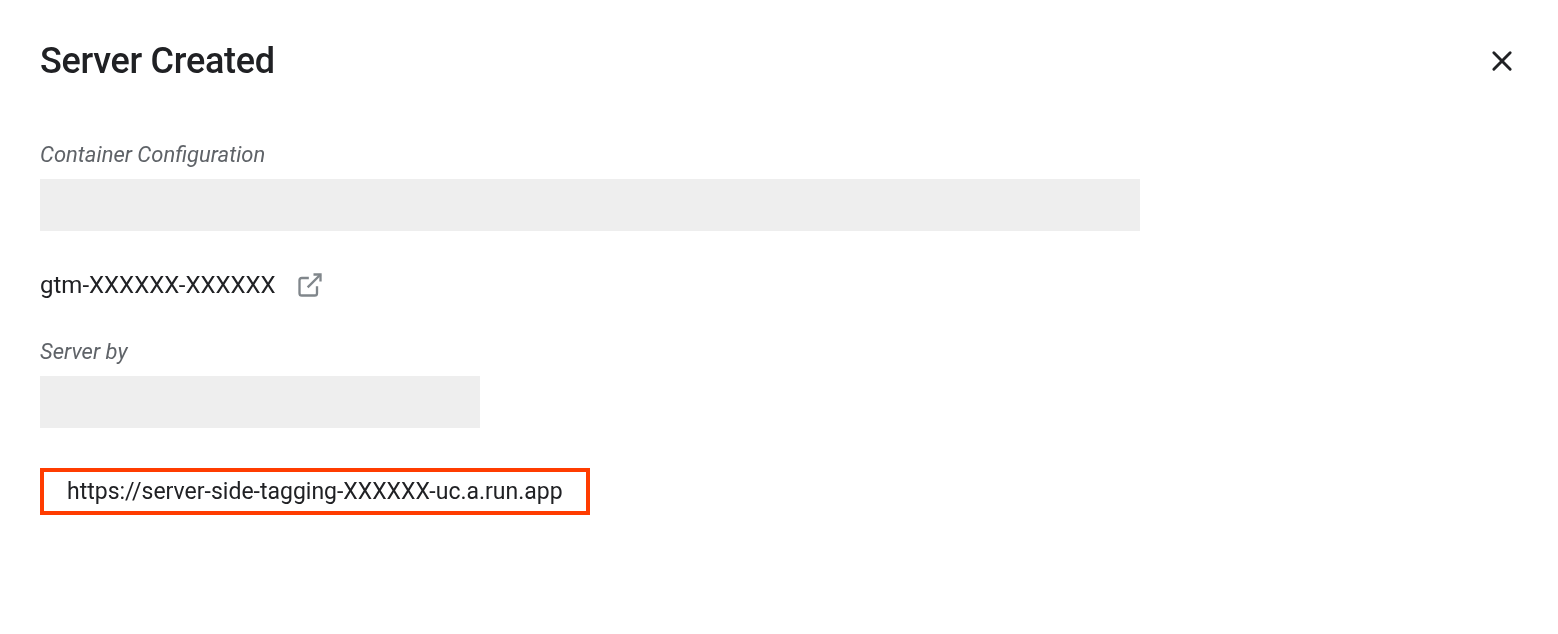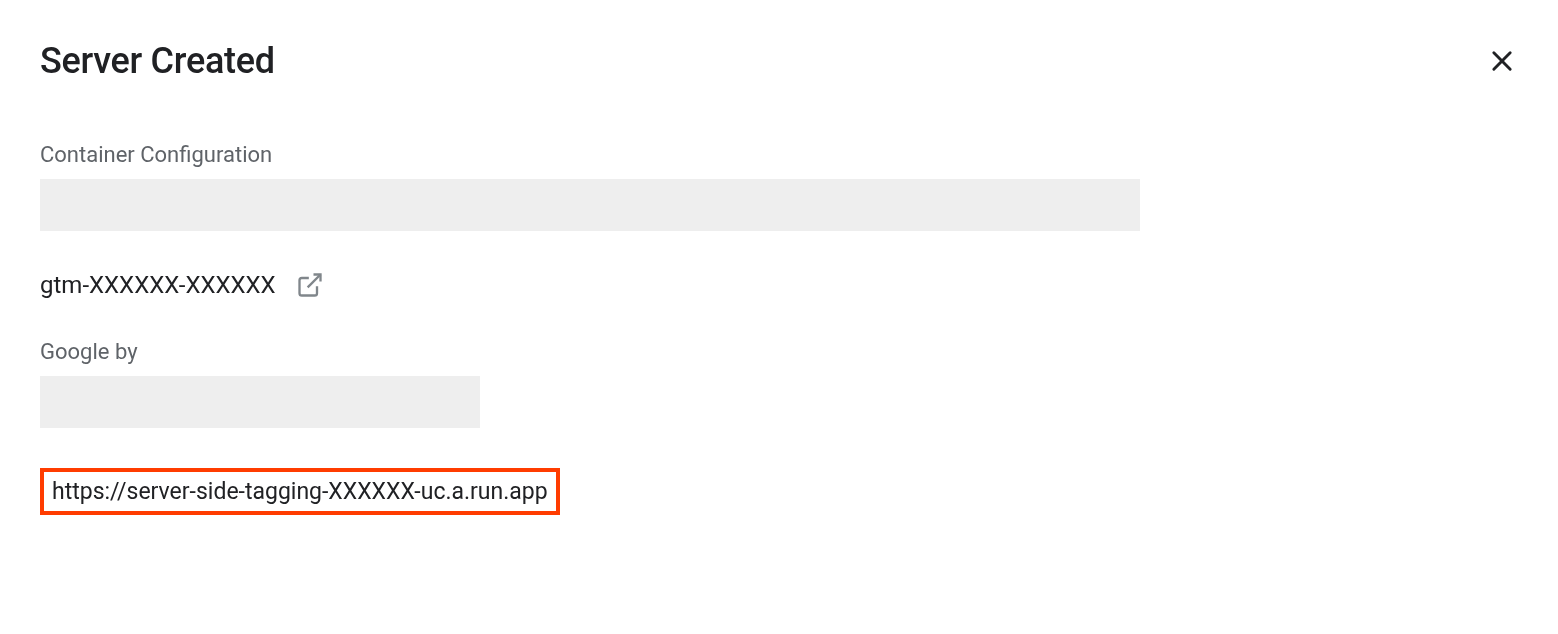--- a/index.html
+++ b/index.html
@@ -47,20 +47,21 @@
     
     .field-group {
       margin-bottom: 40px;
     }
     
     .field-label {
       font-size: 22px;
       color: #5f6368;
       margin-bottom: 12px;
       font-weight: 400;
+      font-style: italic;
     }
     
     .field-value {
       font-size: 24px;
       color: #202124;
       font-weight: 400;
     }
     
     .redacted-field {
       background: #eeeeee;
@@ -83,21 +84,21 @@
     
     .external-link-icon {
       width: 28px;
       height: 28px;
       cursor: pointer;
       color: #5f6368;
     }
     
     .url-highlight {
       border: 4px solid #ff3c00;
-      padding: 6px 8px;
+      padding: 6px 23px;
       display: inline-block;
       font-size: 23px;
       color: #202124;
       font-weight: 400;
     }
   </style>
 </head>
 <body>
 
 <div class="header">
@@ -120,19 +121,19 @@
     <div class="field-value">gtm-XXXXXX-XXXXXX</div>
     <svg class="external-link-icon" viewBox="0 0 24 24" fill="none" stroke="#80868b" stroke-width="2">
       <path d="M18 13v6a2 2 0 0 1-2 2H5a2 2 0 0 1-2-2V8a2 2 0 0 1 2-2h6"></path>
       <polyline points="15 3 21 3 21 9"></polyline>
       <line x1="10" y1="14" x2="21" y2="3"></line>
     </svg>
   </div>
 </div>
 
 <div class="field-group">
-  <div class="field-label">Google by</div>
+  <div class="field-label">Server by</div>
   <div class="redacted-field redacted-narrow"></div>
 </div>
 
 <div class="field-group">
   <div class="url-highlight">https://server-side-tagging-XXXXXX-uc.a.run.app</div>
 </div>
 
 </body></html>

